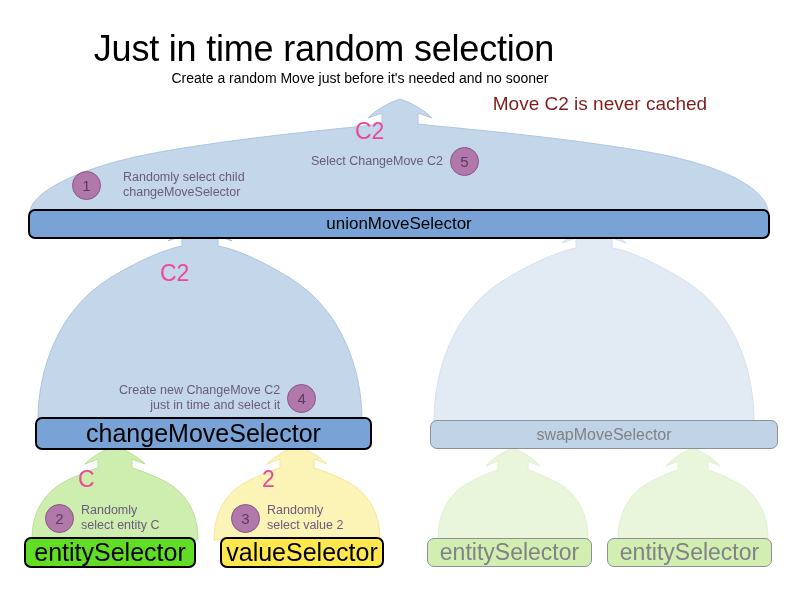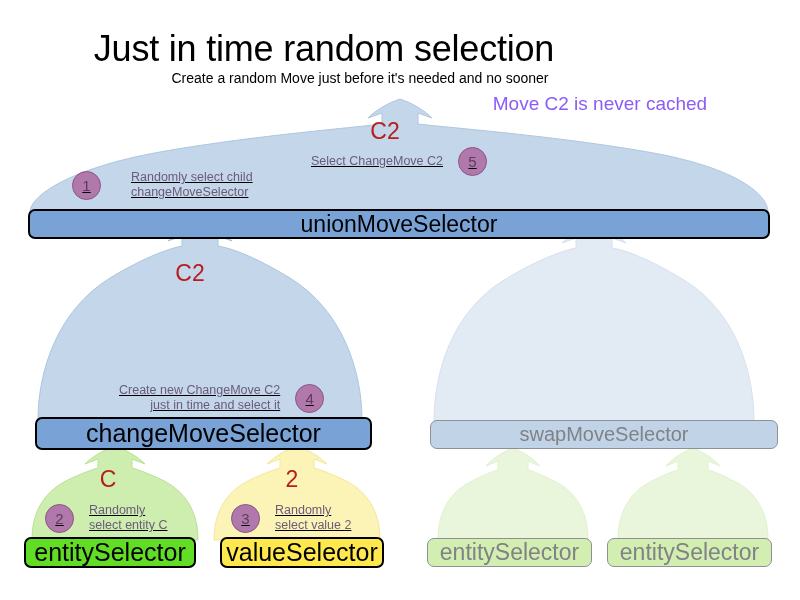--- a/index.html
+++ b/index.html
@@ -20,51 +20,51 @@
   }
   .box-active{border:2px solid #000000;color:#000000;}
   .box-faded{border:1.6px solid #8d9196;color:#808285;}
 
   .box-blue   {background:#79a3d6;}
   .box-green  {background:#62dd26;}
   .box-yellow {background:#ffe84e;}
   .box-blue-f {background:#c0d3e7;}
   .box-green-f{background:#d2eeb0;}
 
-  #union-box        {left:28px; top:209px; width:742px;height:30px;font-size:23px;}
+  #union-box        {left:28px; top:209px; width:742px;height:30px;font-size:17px;}
   #change-box       {left:35px; top:417px; width:337px;height:33px;font-size:25px;}
-  #swap-box         {left:430px;top:420px; width:348px;height:29px;font-size:20px;}
+  #swap-box         {left:430px;top:420px; width:348px;height:29px;font-size:16px;}
   #entity-box-c     {left:24px; top:537px; width:172px;height:31px;font-size:25px;}
   #value-box-2      {left:208px;top:537px; width:164px;height:31px;font-size:25px;margin-left:12px;}
   #entity-box-r1    {left:427px;top:538px; width:165px;height:29px;font-size:23px;}
   #entity-box-r2    {left:607px;top:538px; width:165px;height:29px;font-size:23px;}
 
   
   #title{
     position:absolute;left:0;top:28px;width:648px;text-align:center;
     font-size:36px;color:#000;letter-spacing:-0.2px;
   }
   #subtitle{
     position:absolute;left:0;top:70px;width:720px;text-align:center;
     font-size:14px;color:#000;
   }
   #never-cached{
     position:absolute;left:430px;top:93px;width:340px;text-align:center;
-    font-size:19px;color:#8b5cf6;
-  }
-
-  
-  .flow-label{position:absolute;font-size:23px;color:#b91c1c;text-align:center;}
+    font-size:19px;color:#7f1d1d;
+  }
+
+  
+  .flow-label{position:absolute;font-size:23px;color:#ec4899;text-align:left;}
   #lbl-union-out  {left:355px;top:118px;width:60px;}
   #lbl-change-out {left:160px;top:260px;width:60px;}
   #lbl-entity-out {left:78px; top:466px;width:60px;}
   #lbl-value-out  {left:262px;top:466px;width:60px;}
 
   
-  .step{position:absolute;display:flex;align-items:center;gap:15px;text-decoration:underline;}
+  .step{position:absolute;display:flex;align-items:center;gap:7px;}
   .step-text{
     font-size:12.5px;line-height:15px;color:#6b5b7b;white-space:pre-line;
   }
   .badge{
     width:27px;height:27px;border-radius:50%;
     background:#b178ab;border:1.6px solid #8a5585;
     color:#5d3b59;font-size:15px;
     display:flex;align-items:center;justify-content:center;
     flex:0 0 auto;
   }

